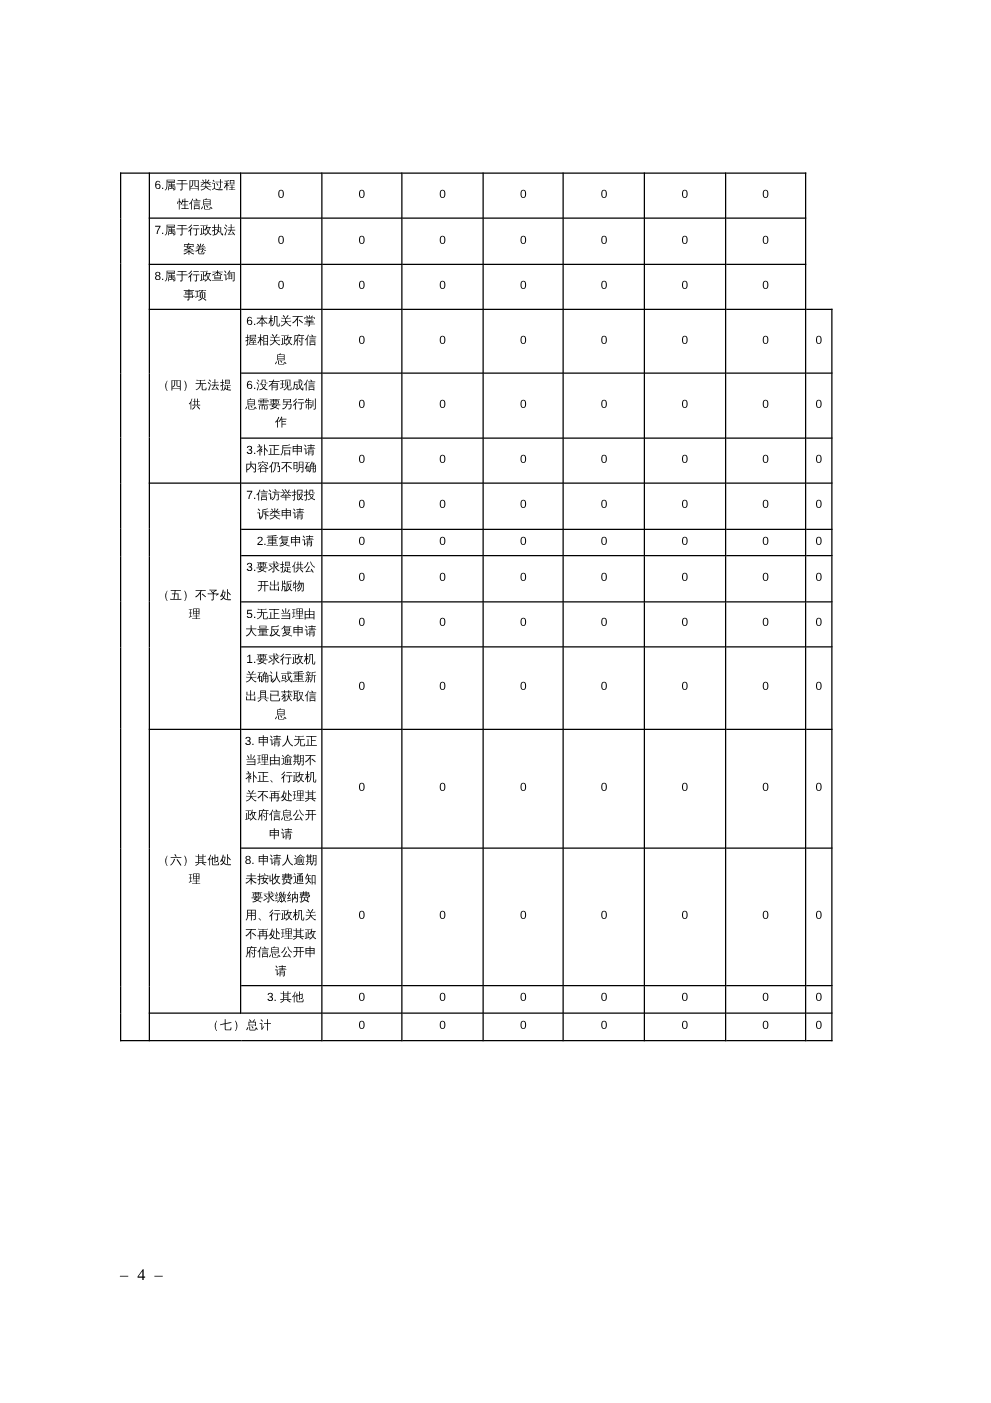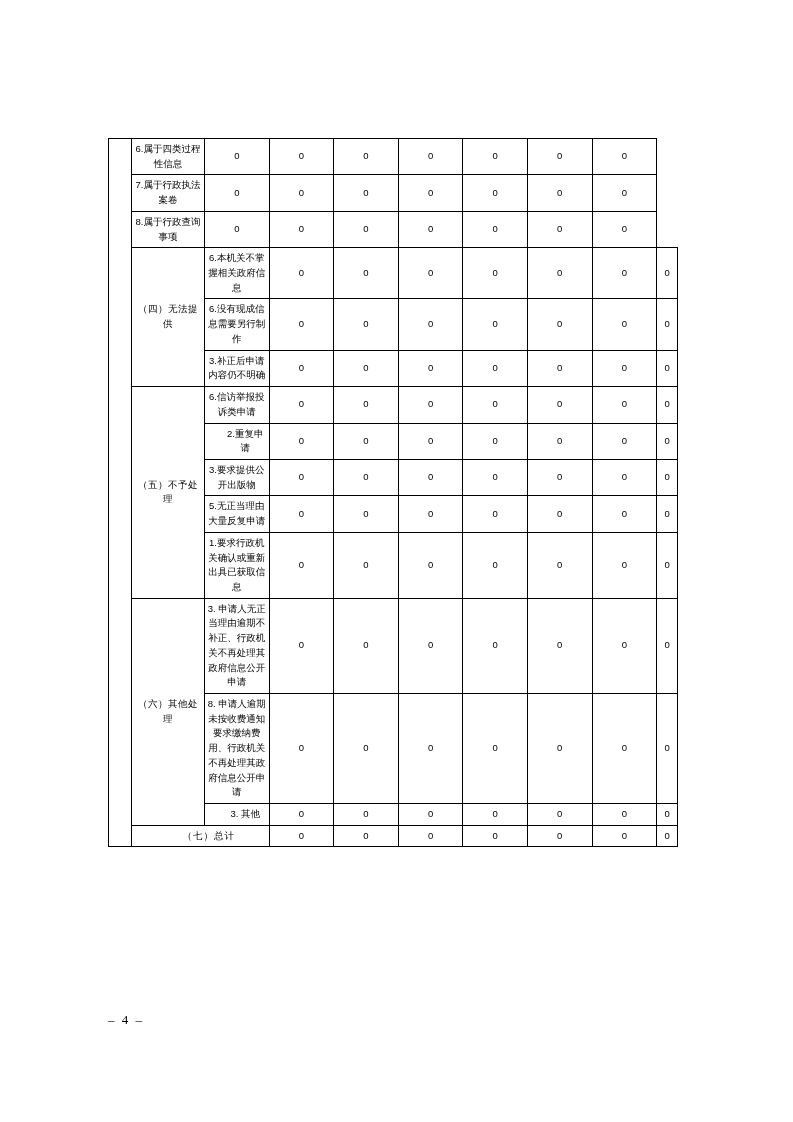--- a/index.html
+++ b/index.html
@@ -9,21 +9,21 @@
   }
   body {
     width: 793px;
     height: 1122px;
     font-family: "Liberation Sans", sans-serif;
     color: #000000;
     position: relative;
   }
   .page {
     position: absolute;
-    left: 12px; top: 0;
+    left: 0; top: 0;
     width: 663px;
     height: 1122px;
     box-sizing: border-box;
   }
   .table-wrap {
     position: absolute;
     left: 96px;
     top: 138px;
     width: 570px;
   }
@@ -49,21 +49,21 @@
   td.sublabel {
     width: 68px;
     text-align: left;
     padding-left: 6px;
     padding-right: 4px;
     font-size: 9.5px;
     line-height: 1.7;
   }
   td.sublabel.center {
     text-align: center;
-    padding-left: 19px;
+    padding-left: 9px;
   }
   td.num {
     width: 59.6px;
     font-size: 11px;
   }
   td.spacer {
     width: 18px;
     border-top: none;
     border-bottom: none;
     border-left: 1px solid #000;
@@ -151,21 +151,21 @@
           <td class="num">0</td>
           <td class="num">0</td>
           <td class="num">0</td>
           <td class="num">0</td>
           <td class="num">0</td>
           <td class="num">0</td>
         </tr>
 
         <tr>
           <td class="rowlabel" rowspan="5">（五）不予处理</td>
-          <td class="sublabel">6.信访举报投诉类申请</td>
+          <td class="sublabel">7.信访举报投诉类申请</td>
           <td class="num">0</td>
           <td class="num">0</td>
           <td class="num">0</td>
           <td class="num">0</td>
           <td class="num">0</td>
           <td class="num">0</td>
           <td class="num">0</td>
         </tr>
         <tr>
           <td class="sublabel center">2.重复申请</td>

